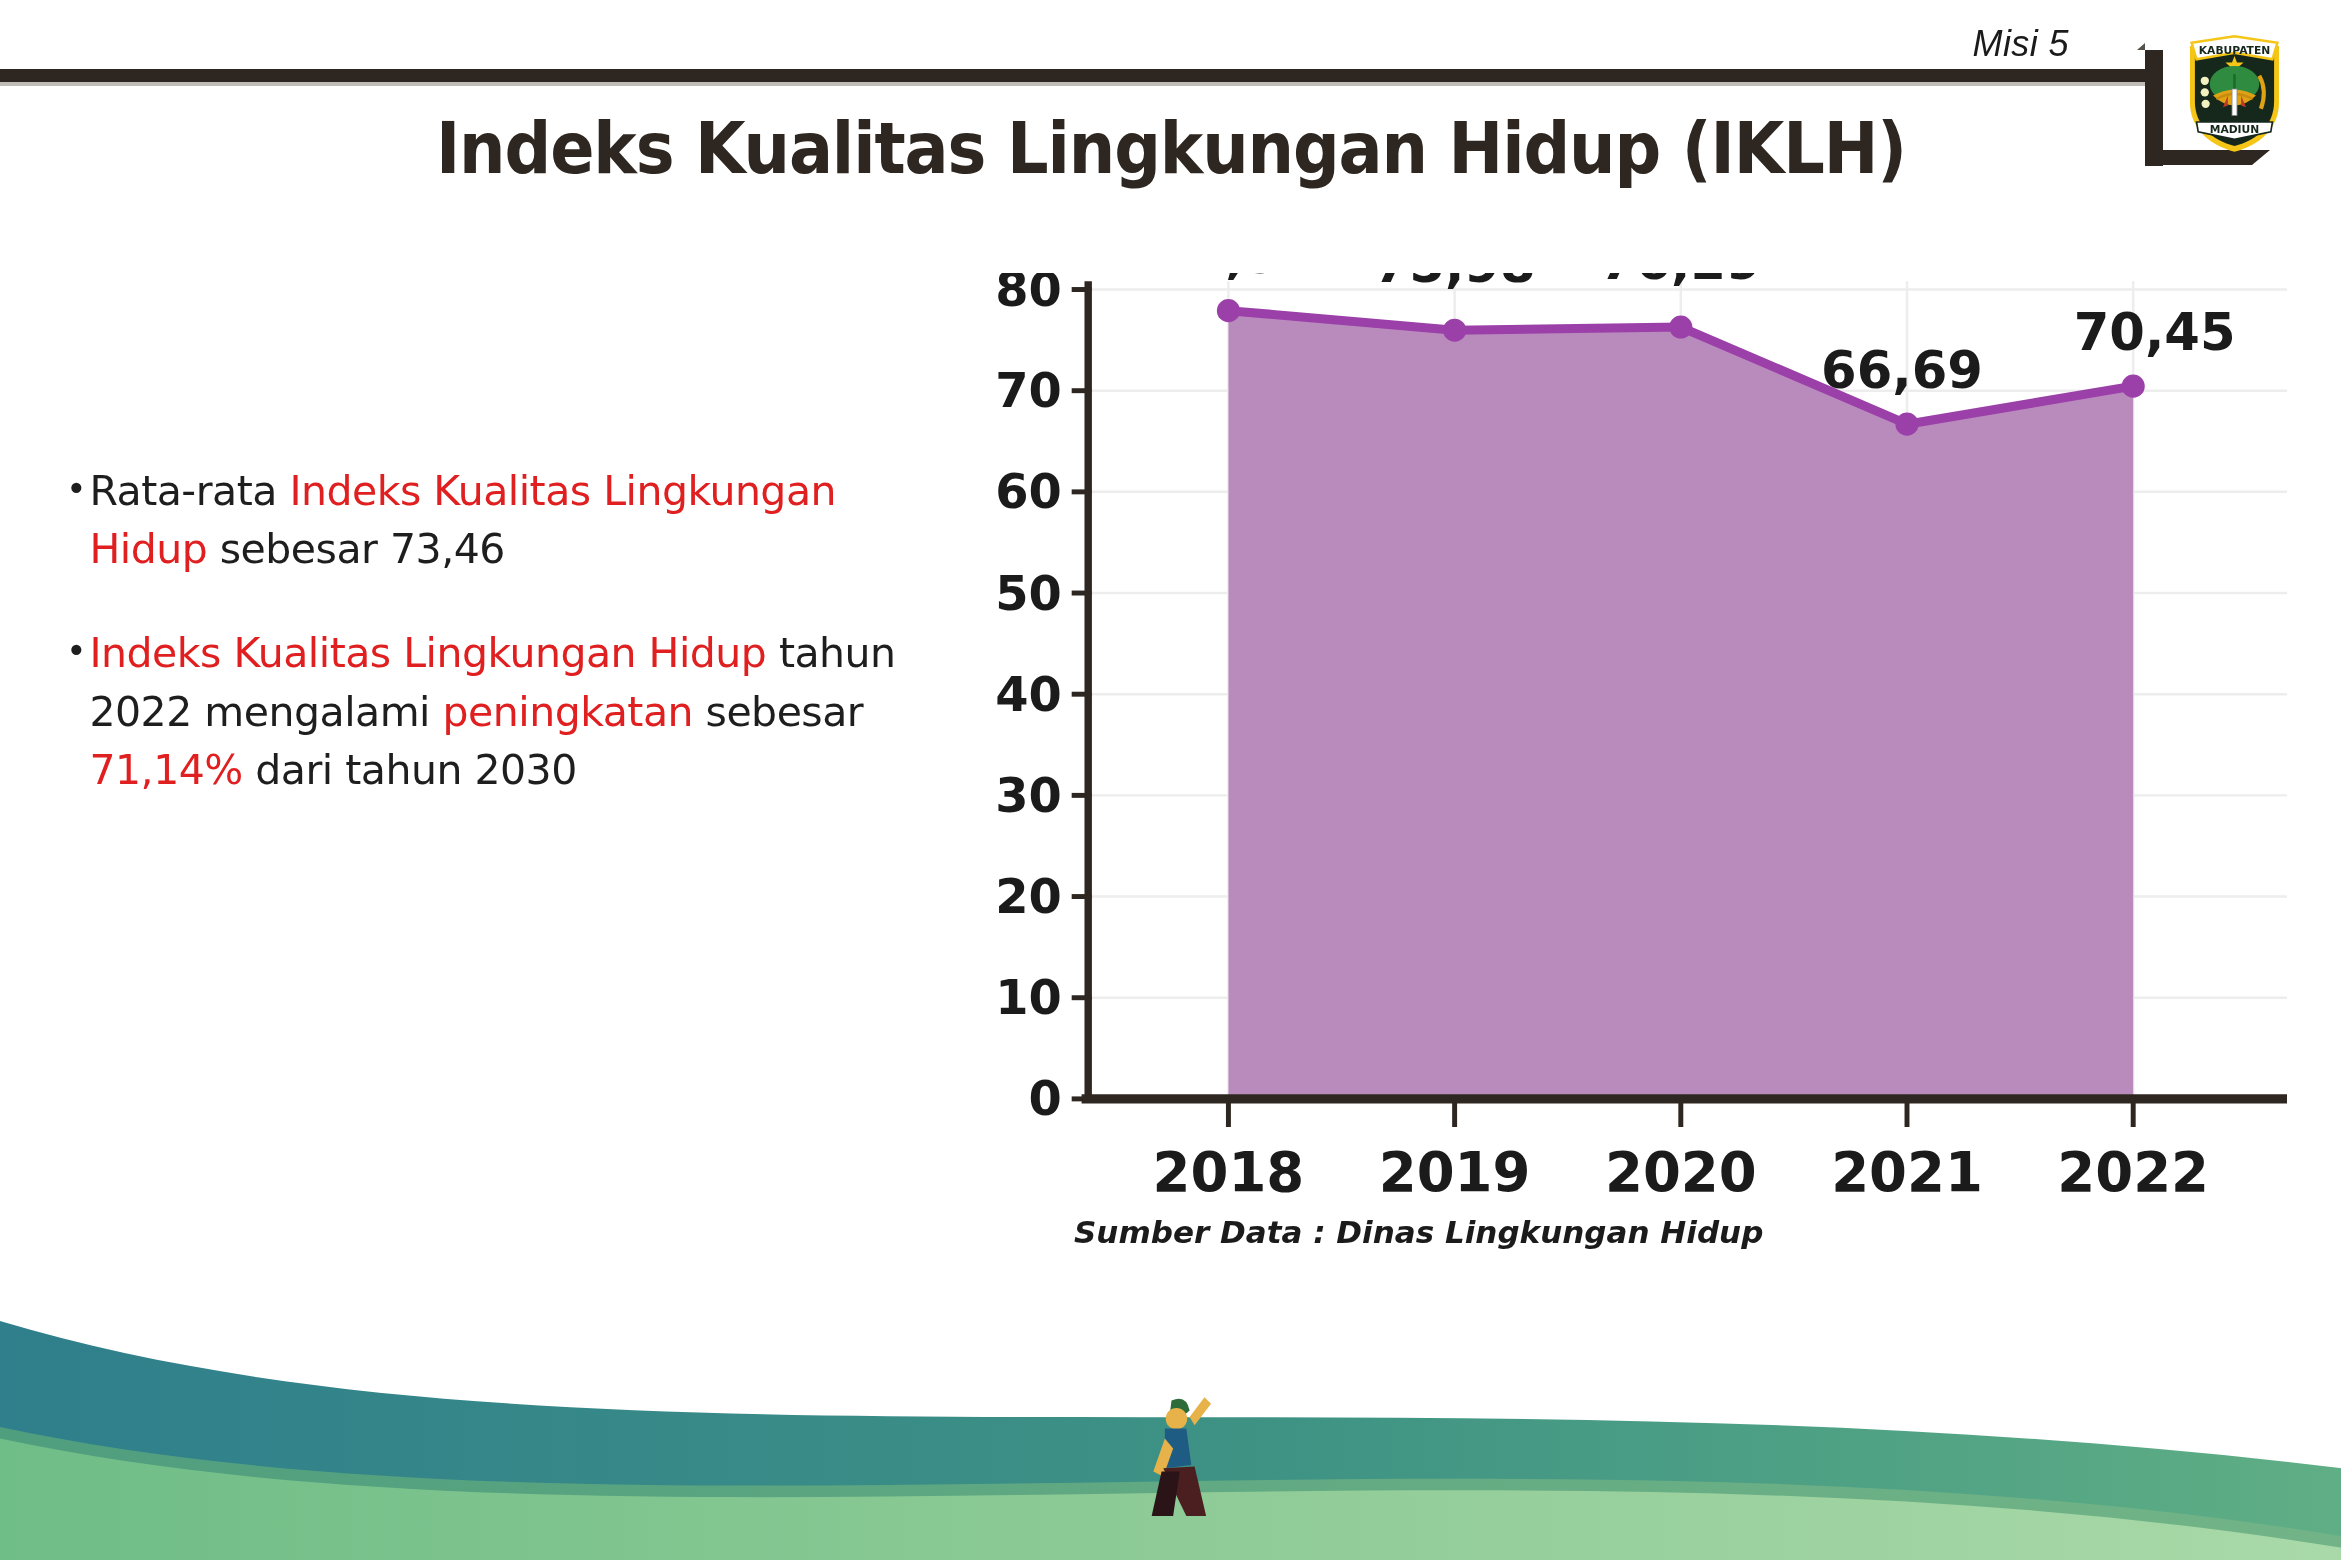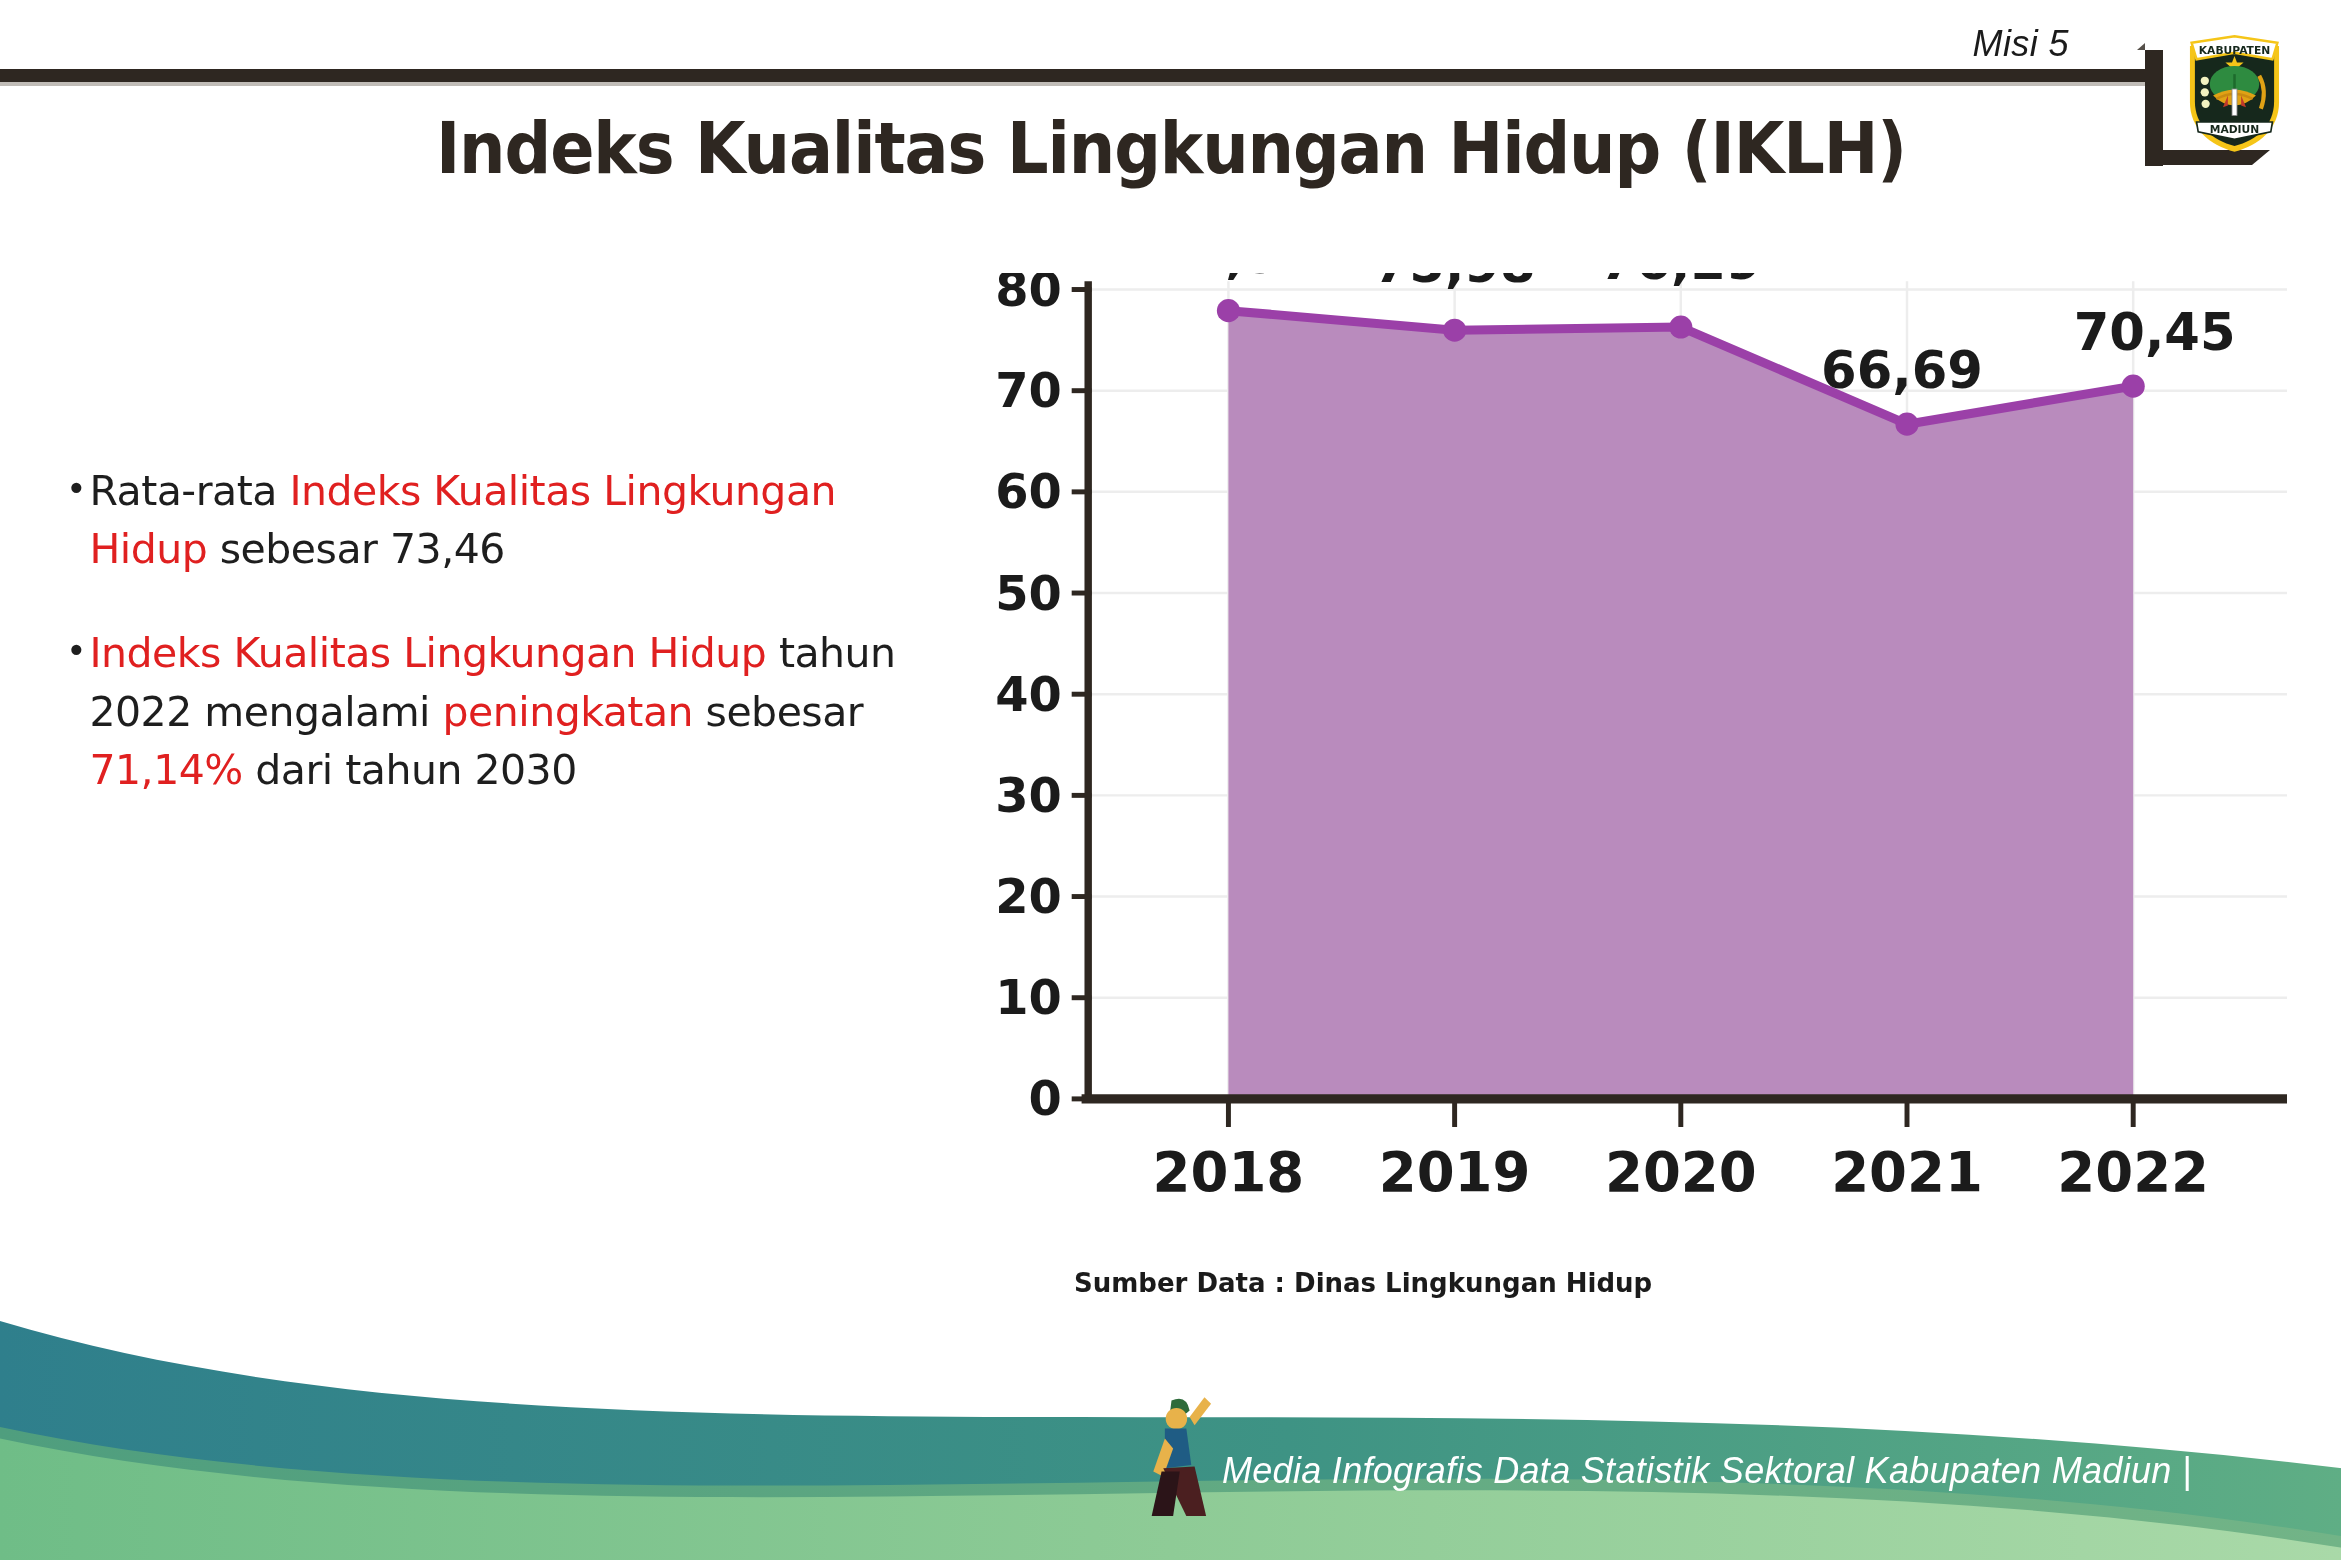--- a/index.html
+++ b/index.html
@@ -67,22 +67,22 @@
   .bullet .dot{flex:0 0 auto;margin-right:3.3px;font-size:35px;line-height:1.55;}
   .bullet .txt{flex:1 1 auto;}
   .red{color:#E02020;}
 
   
   .badge-wrap{position:absolute;left:314px;top:718px;width:429px;height:529px;}
 
   
   .chart{position:absolute;left:966px;top:273px;width:1321px;height:925px;}
   .src{
-    position:absolute;left:1074px;top:1268px;
-    font-size:26px;font-weight:bold;color:#1b1b1b;
+    position:absolute;left:1074px;top:1214px;
+    font-size:31px;font-weight:bold;font-style:italic;color:#1b1b1b;
     font-family:"DejaVu Sans", sans-serif;
   }
 
   
   .footer{position:absolute;left:0;bottom:0;width:2342px;height:273px;}
   .foot-text{
     position:absolute;left:1222px;bottom:69px;
     font-size:36px;font-style:italic;color:#ffffff;
     font-family:"Liberation Sans", sans-serif;
     white-space:nowrap;letter-spacing:0.3px;
@@ -237,16 +237,15 @@
   <svg class="foot-logo" viewBox="0 0 110 160">
     <path d="M38 14 Q56 6 60 26 Q48 38 36 30 Z" fill="#2E6B3A"></path>
     <circle cx="44" cy="36" r="13" fill="#E8B24A"></circle>
     <path d="M60 34 L78 10 L86 18 L66 44 Z" fill="#E8B24A"></path>
     <path d="M30 48 L56 48 L62 92 L30 96 Z" fill="#1F5C84"></path>
     <path d="M30 60 L16 100 L28 106 L40 72 Z" fill="#E8B24A"></path>
     <path d="M28 96 L66 94 L80 154 L56 154 Z" fill="#4B1F20"></path>
     <path d="M26 100 L48 100 L40 154 L14 154 Z" fill="#2B1418"></path>
   </svg>
 
-  <div class="foot-text">Media Infografis Data Statistik Sektoral Kabupaten Madiun  |</div>
 
 </div>
 
 
 </body></html>

